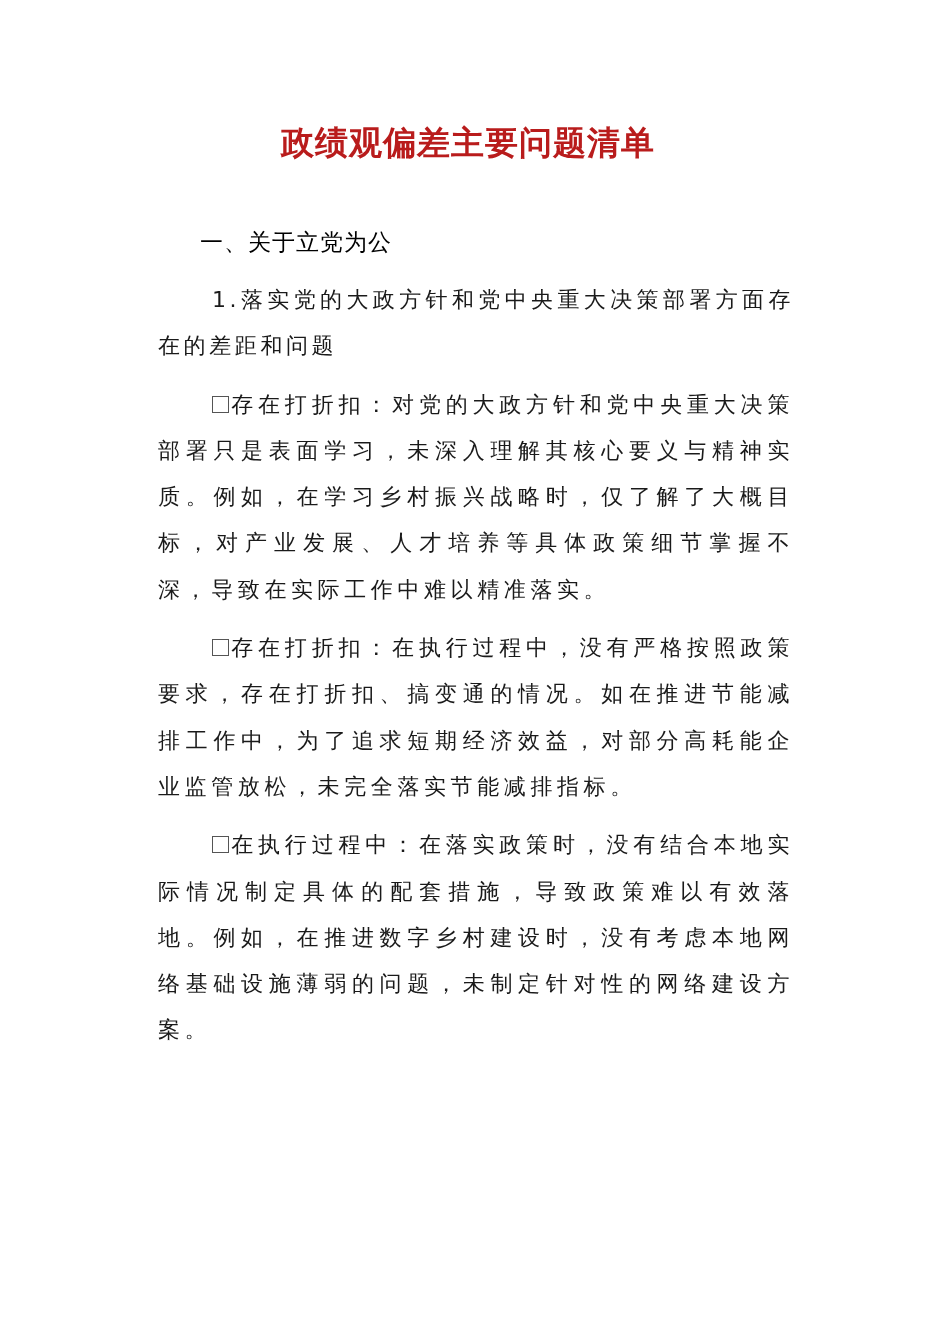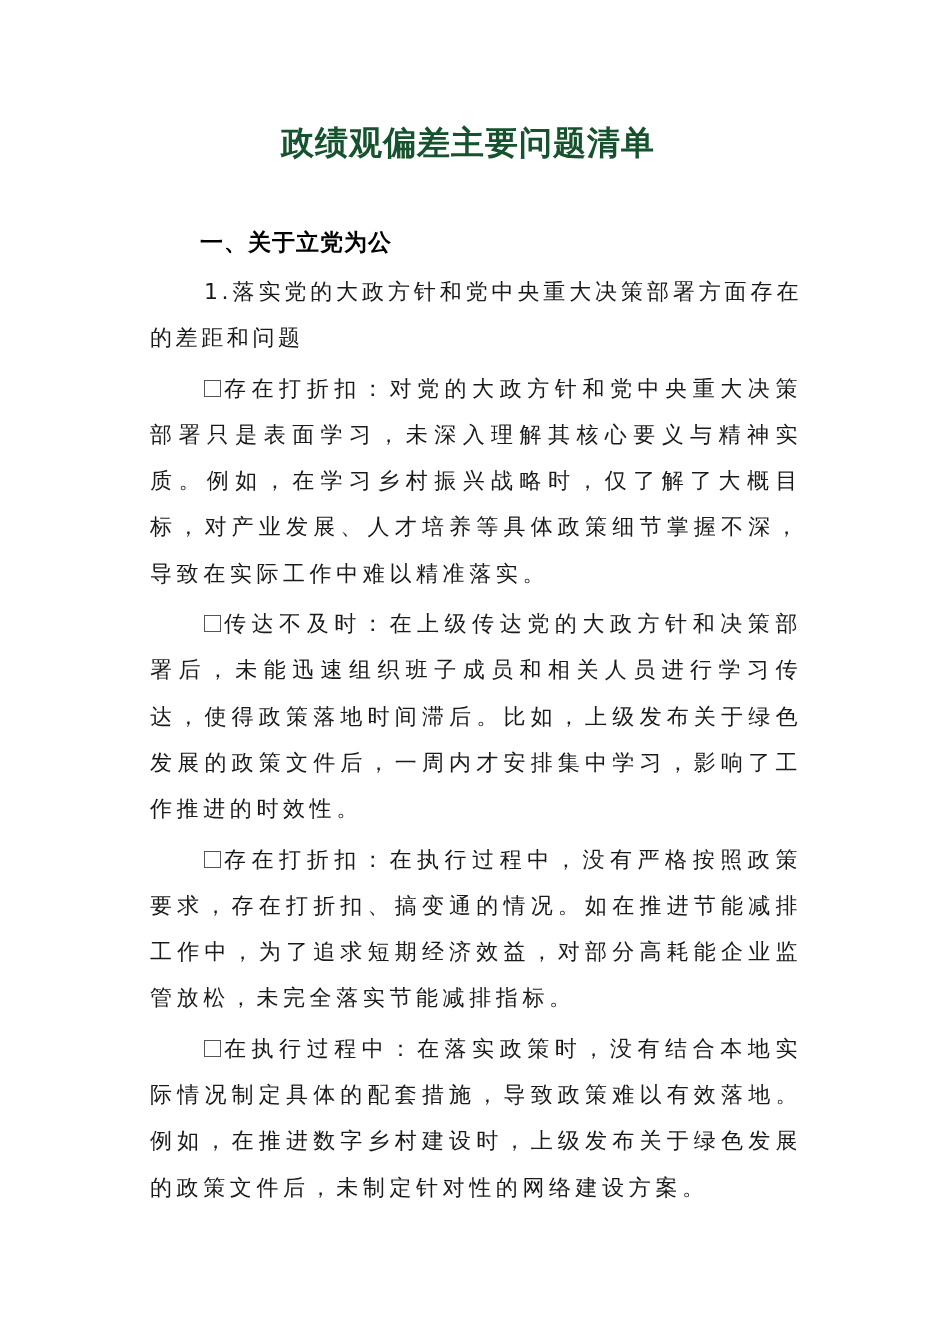--- a/index.html
+++ b/index.html
@@ -3,50 +3,49 @@
 <meta charset="utf-8">
 <style>
   html, body { margin: 0; padding: 0; background: #ffffff; }
   body { width: 950px; height: 1344px; overflow: hidden; position: relative; }
   .page {
     position: absolute; left: 0; top: 0; width: 950px; height: 1344px; background: #fff;
     font-family: "DejaVu Sans", "Liberation Sans", sans-serif; color: #111;
   }
   .title {
     position: absolute; top: 118px; left: 0; width: 936px; text-align: center;
-    font-size: 33px; font-weight: bold; letter-spacing: 1px; line-height: 50px; color: #14532d;
+    font-size: 33px; font-weight: bold; letter-spacing: 1px; line-height: 50px; color: #b91c1c;
   }
   .content {
     position: absolute; left: 146px; top: 219px; width: 660px;
   }
   .heading {
-    font-size: 23px; font-weight: bold; line-height: 46px; text-indent: 54px;
+    font-size: 23px; font-weight: normal; line-height: 46px; text-indent: 54px;
     letter-spacing: 1px; color: #000; margin: 0;
   }
   .para {
-    font-size: 22px; line-height: 46.3px; text-indent: 54px; margin: 4px;
+    font-size: 22px; line-height: 46.3px; text-indent: 54px; margin: 12px;
     text-align: justify; text-align-last: left; letter-spacing: 4.6px; color: #1a1a1a;
   }
   .para.first { letter-spacing: 3.6px; }
   .box {
     display: inline-block; width: 17px; height: 17px; border: 1px solid #555;
     vertical-align: -1px; margin-right: 2px; text-indent: 0; box-sizing: border-box;
   }
 </style>
 </head>
 <body>
 
 <div class="page">
   <div class="title">政绩观偏差主要问题清单</div>
 
   <div class="content">
     <p class="heading">一、关于立党为公</p>
     <p class="para first">1.落实党的大政方针和党中央重大决策部署方面存在的差距和问题</p>
 
     <p class="para"><span class="box"></span><span>存在打折扣：</span><span>对党的大政方针和党中央重大决策部署只是表面学习，未深入理解其核心要义与精神实质。例如，在学习乡村振兴战略时，仅了解了大概目标，对产业发展、人才培养等具体政策细节掌握不深，导致在实际工作中难以精准落实。</span></p>
 
-    <p class="para"><span class="box"></span><span>传达不及时：</span><span>在上级传达党的大政方针和决策部署后，未能迅速组织班子成员和相关人员进行学习传达，使得政策落地时间滞后。比如，上级发布关于绿色发展的政策文件后，一周内才安排集中学习，影响了工作推进的时效性。</span></p>
 
     <p class="para"><span class="box"></span><span>存在打折扣：</span><span>在执行过程中，没有严格按照政策要求，存在打折扣、搞变通的情况。如在推进节能减排工作中，为了追求短期经济效益，对部分高耗能企业监管放松，未完全落实节能减排指标。</span></p>
 
-    <p class="para"><span class="box"></span><span>在执行过程中：</span><span>在落实政策时，没有结合本地实际情况制定具体的配套措施，导致政策难以有效落地。例如，在推进数字乡村建设时，上级发布关于绿色发展的政策文件后，未制定针对性的网络建设方案。</span></p>
+    <p class="para"><span class="box"></span><span>在执行过程中：</span><span>在落实政策时，没有结合本地实际情况制定具体的配套措施，导致政策难以有效落地。例如，在推进数字乡村建设时，没有考虑本地网络基础设施薄弱的问题，未制定针对性的网络建设方案。</span></p>
   </div>
 </div>
 
 </body></html>

